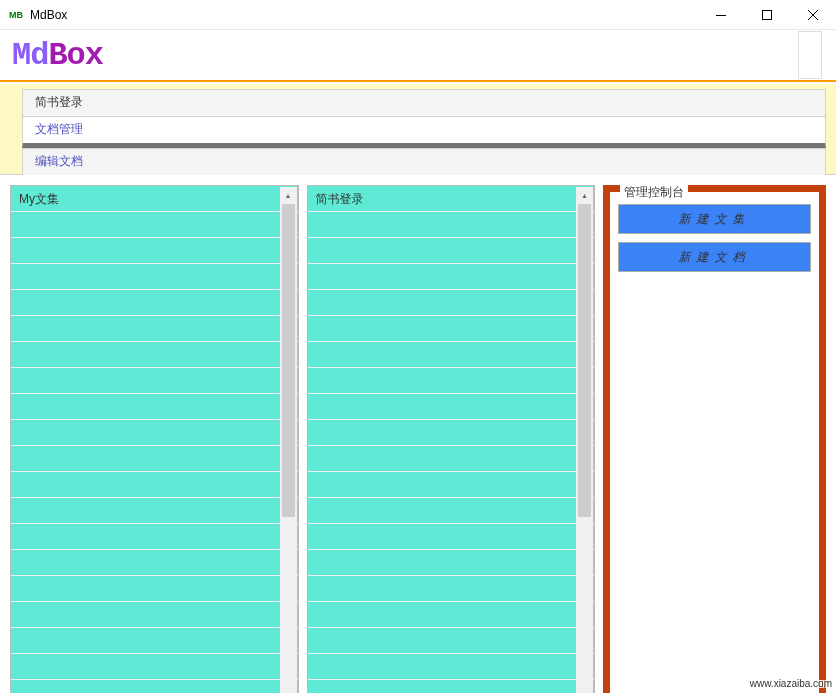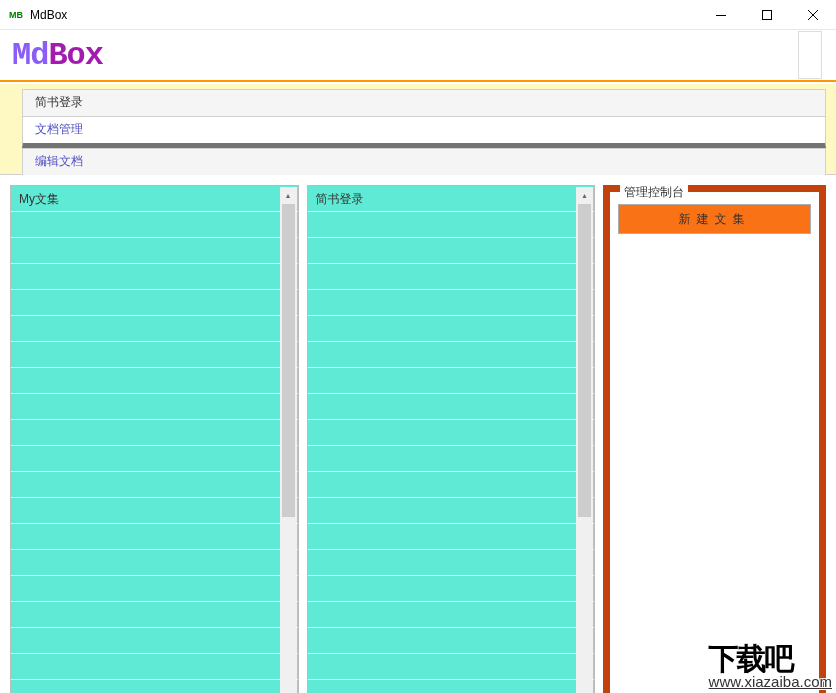--- a/index.html
+++ b/index.html
@@ -36,25 +36,25 @@
 .list-rows-bg { position: absolute; inset: 0; }
 .list-rows-bg div { height: 26px; border-bottom: 1px solid #f0f0f0; }
 .scrollbar { position: absolute; right: 1px; top: 1px; bottom: 1px; width: 17px; background: #f0f0f0; display: flex; flex-direction: column; }
 .scroll-arrow { height: 17px; display: flex; align-items: center; justify-content: center; font-size: 8px; color: #666; }
 .scroll-track { flex: 1; position: relative; }
 .scroll-thumb { position: absolute; left: 2px; right: 2px; top: 0; height: 60%; background: #cdcdcd; }
 
 
 .control-panel { width: 223px; border: 7px solid #c2410c; padding: 12px 8px; position: relative; }
 .control-panel-legend { position: absolute; top: -8px; left: 10px; background: #fff; padding: 0 4px; color: #333; font-size: 12px; }
-.ctrl-btn { display: block; width: 100%; height: 30px; margin-bottom: 8px; border: 1px solid #adadad; background: #f97316; cursor: default; letter-spacing: 6px; color: #333; font-size: 12px; text-align: center; line-height: 28px; }
+.ctrl-btn { display: block; width: 100%; height: 30px; margin-bottom: 8px; border: 1px solid #adadad; background: #3b82f6; cursor: default; letter-spacing: 6px; color: #333; font-size: 12px; text-align: center; line-height: 28px; font-style: italic; }
 
 
 .watermark { position: absolute; right: 4px; bottom: 4px; font-size: 30px; font-weight: 900; color: #000; font-family: "SimHei", sans-serif; letter-spacing: -2px; text-shadow: 1px 1px 0 #fff, -1px -1px 0 #fff, 1px -1px 0 #fff, -1px 1px 0 #fff; line-height: 1; pointer-events: none; }
-.watermark .sub { font-size: 15px; letter-spacing: 0; display: block; color: #333; font-weight: normal; text-align: left; text-decoration: underline; }
+.watermark .sub { font-size: 10px; letter-spacing: 0; display: block; color: #333; font-weight: normal; text-align: left; }
 </style>
 </head>
 <body>
 
 <div class="titlebar">
   <span class="titlebar-icon">MB</span>
   <span class="titlebar-text">MdBox</span>
   <div class="win-controls">
     <div class="win-btn">
       <svg width="10" height="1">
@@ -161,20 +161,20 @@
       <div class="scroll-track">
           <div class="scroll-thumb"></div>
         </div>
       <div class="scroll-arrow">▾</div>
     </div>
   </div>
 
   <div class="control-panel">
     <span class="control-panel-legend">管理控制台</span>
     <div class="ctrl-btn">新建文集</div>
+    <div class="ctrl-btn">新建文档</div>
   </div>
 
 </div>
 
 <div class="watermark">
-  <span>下载吧</span>
   <span class="sub">www.xiazaiba.com</span>
 </div>
 
 </body></html>

